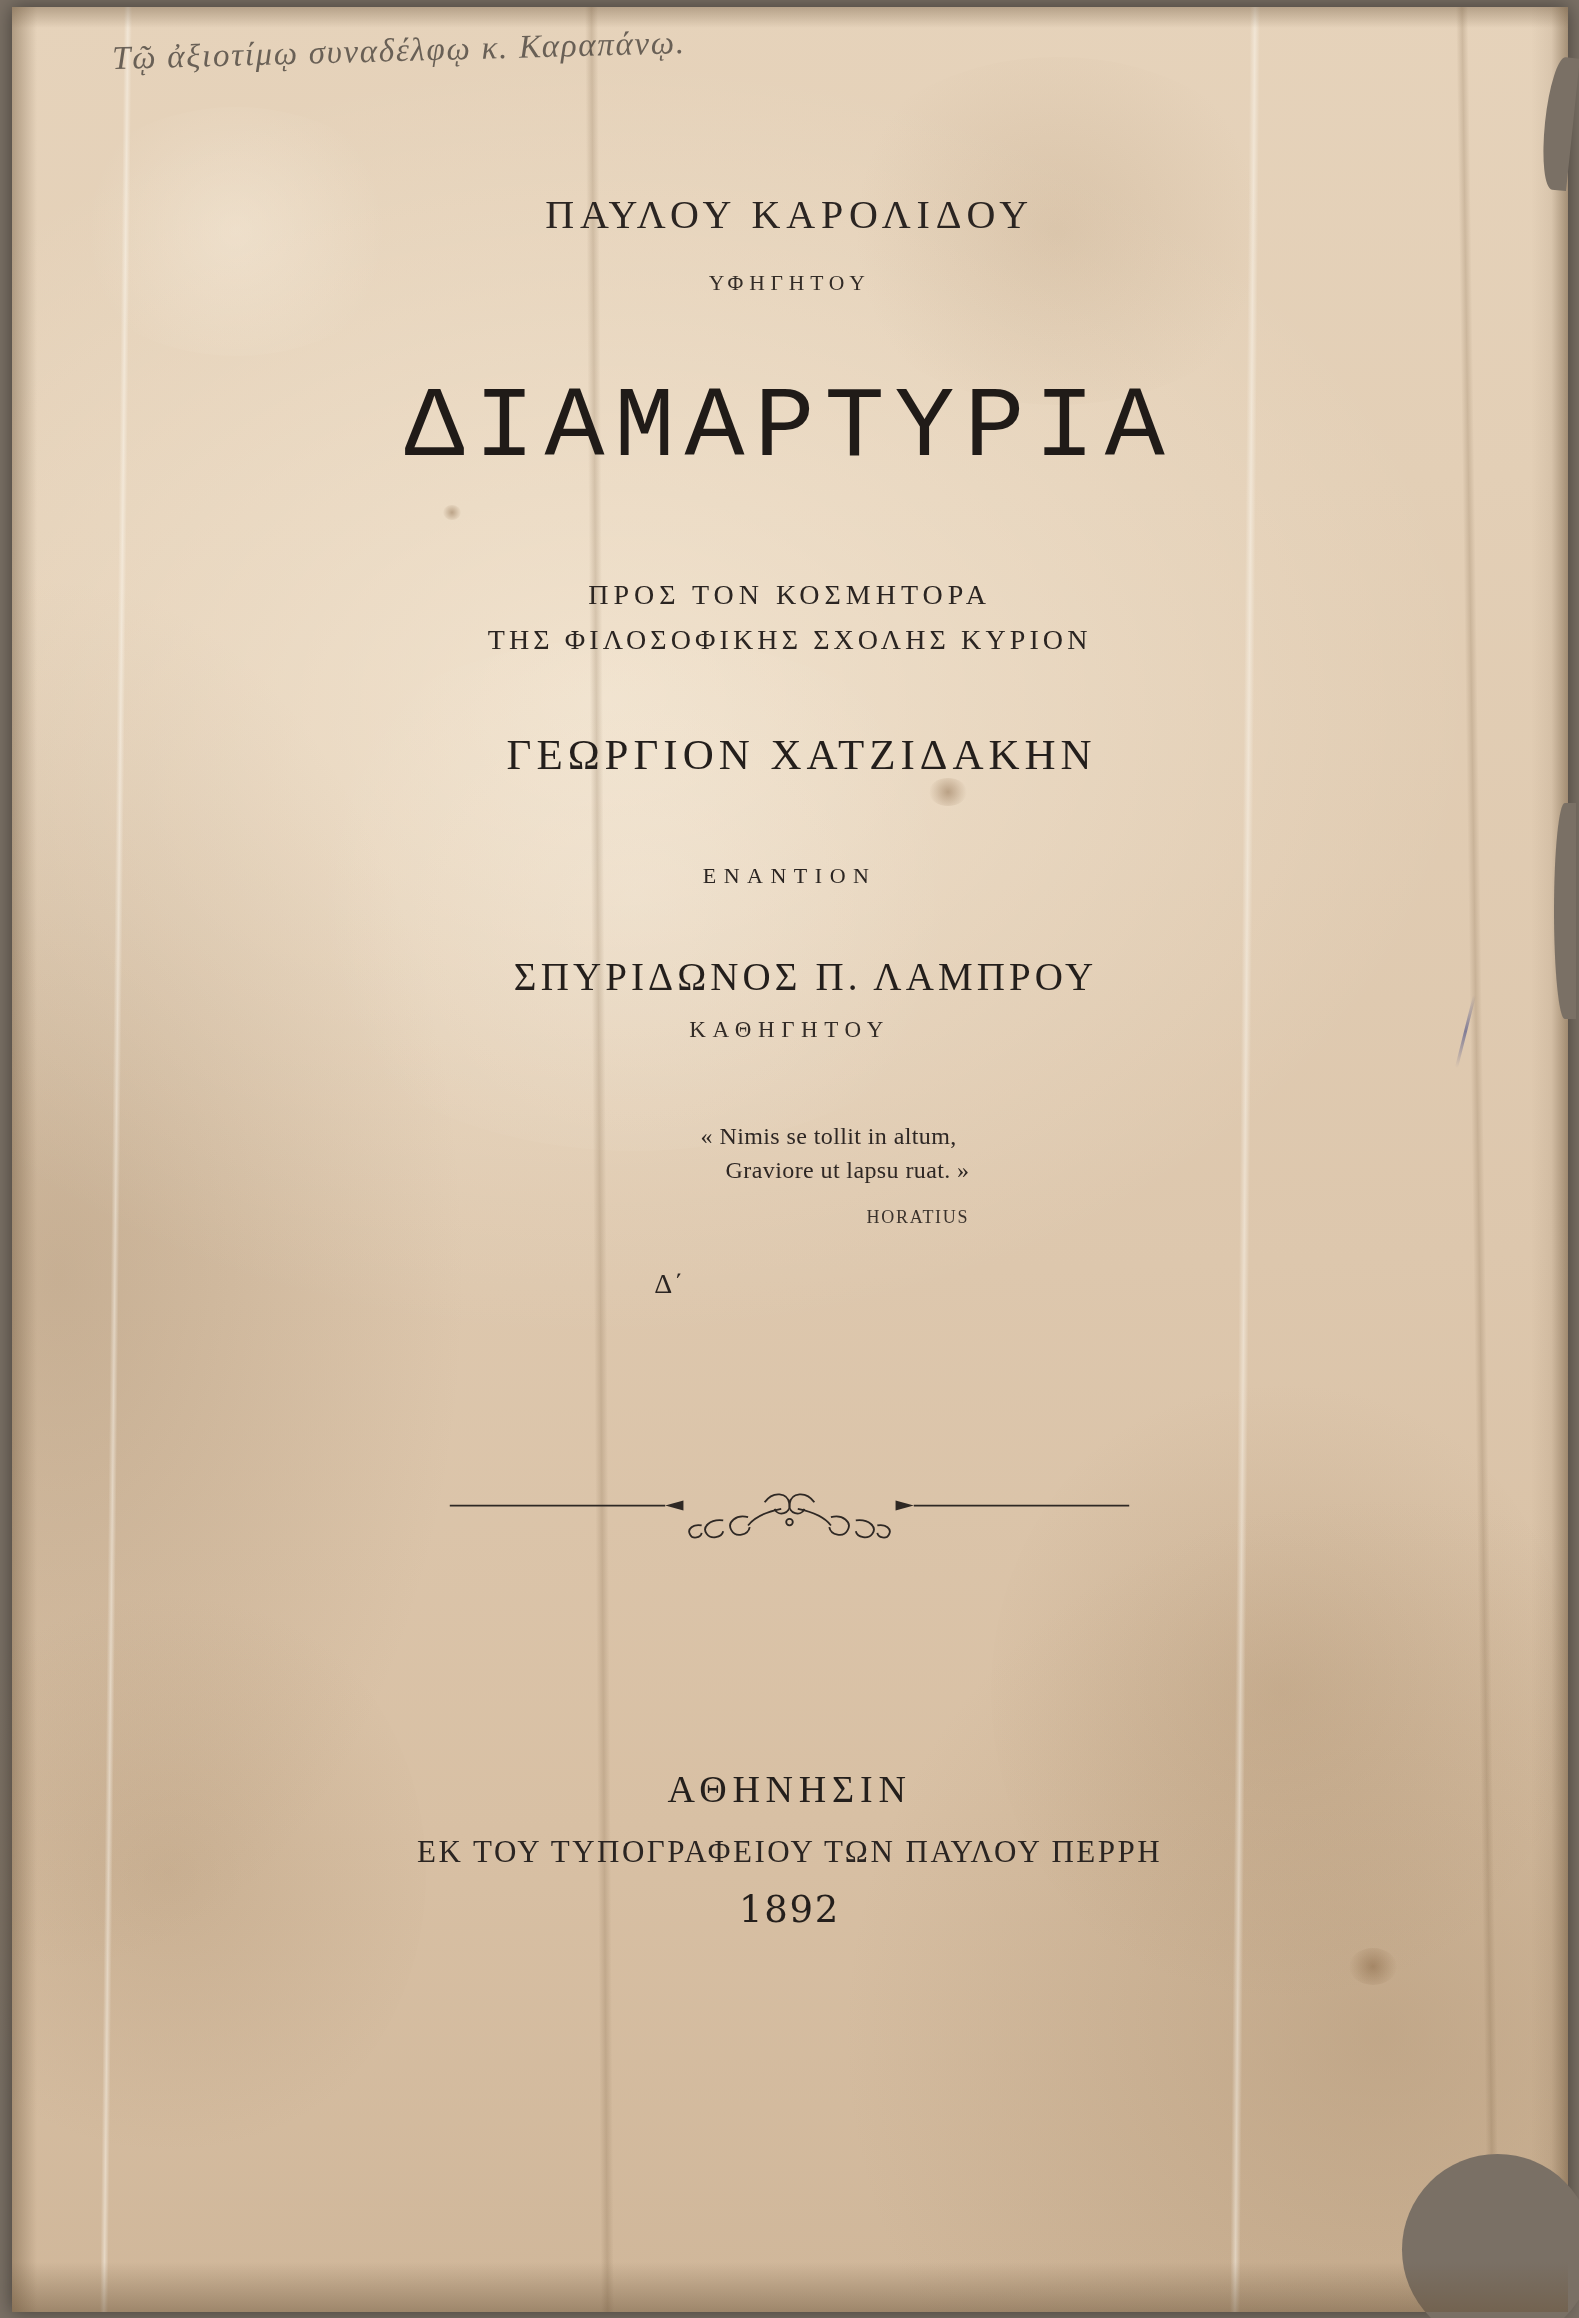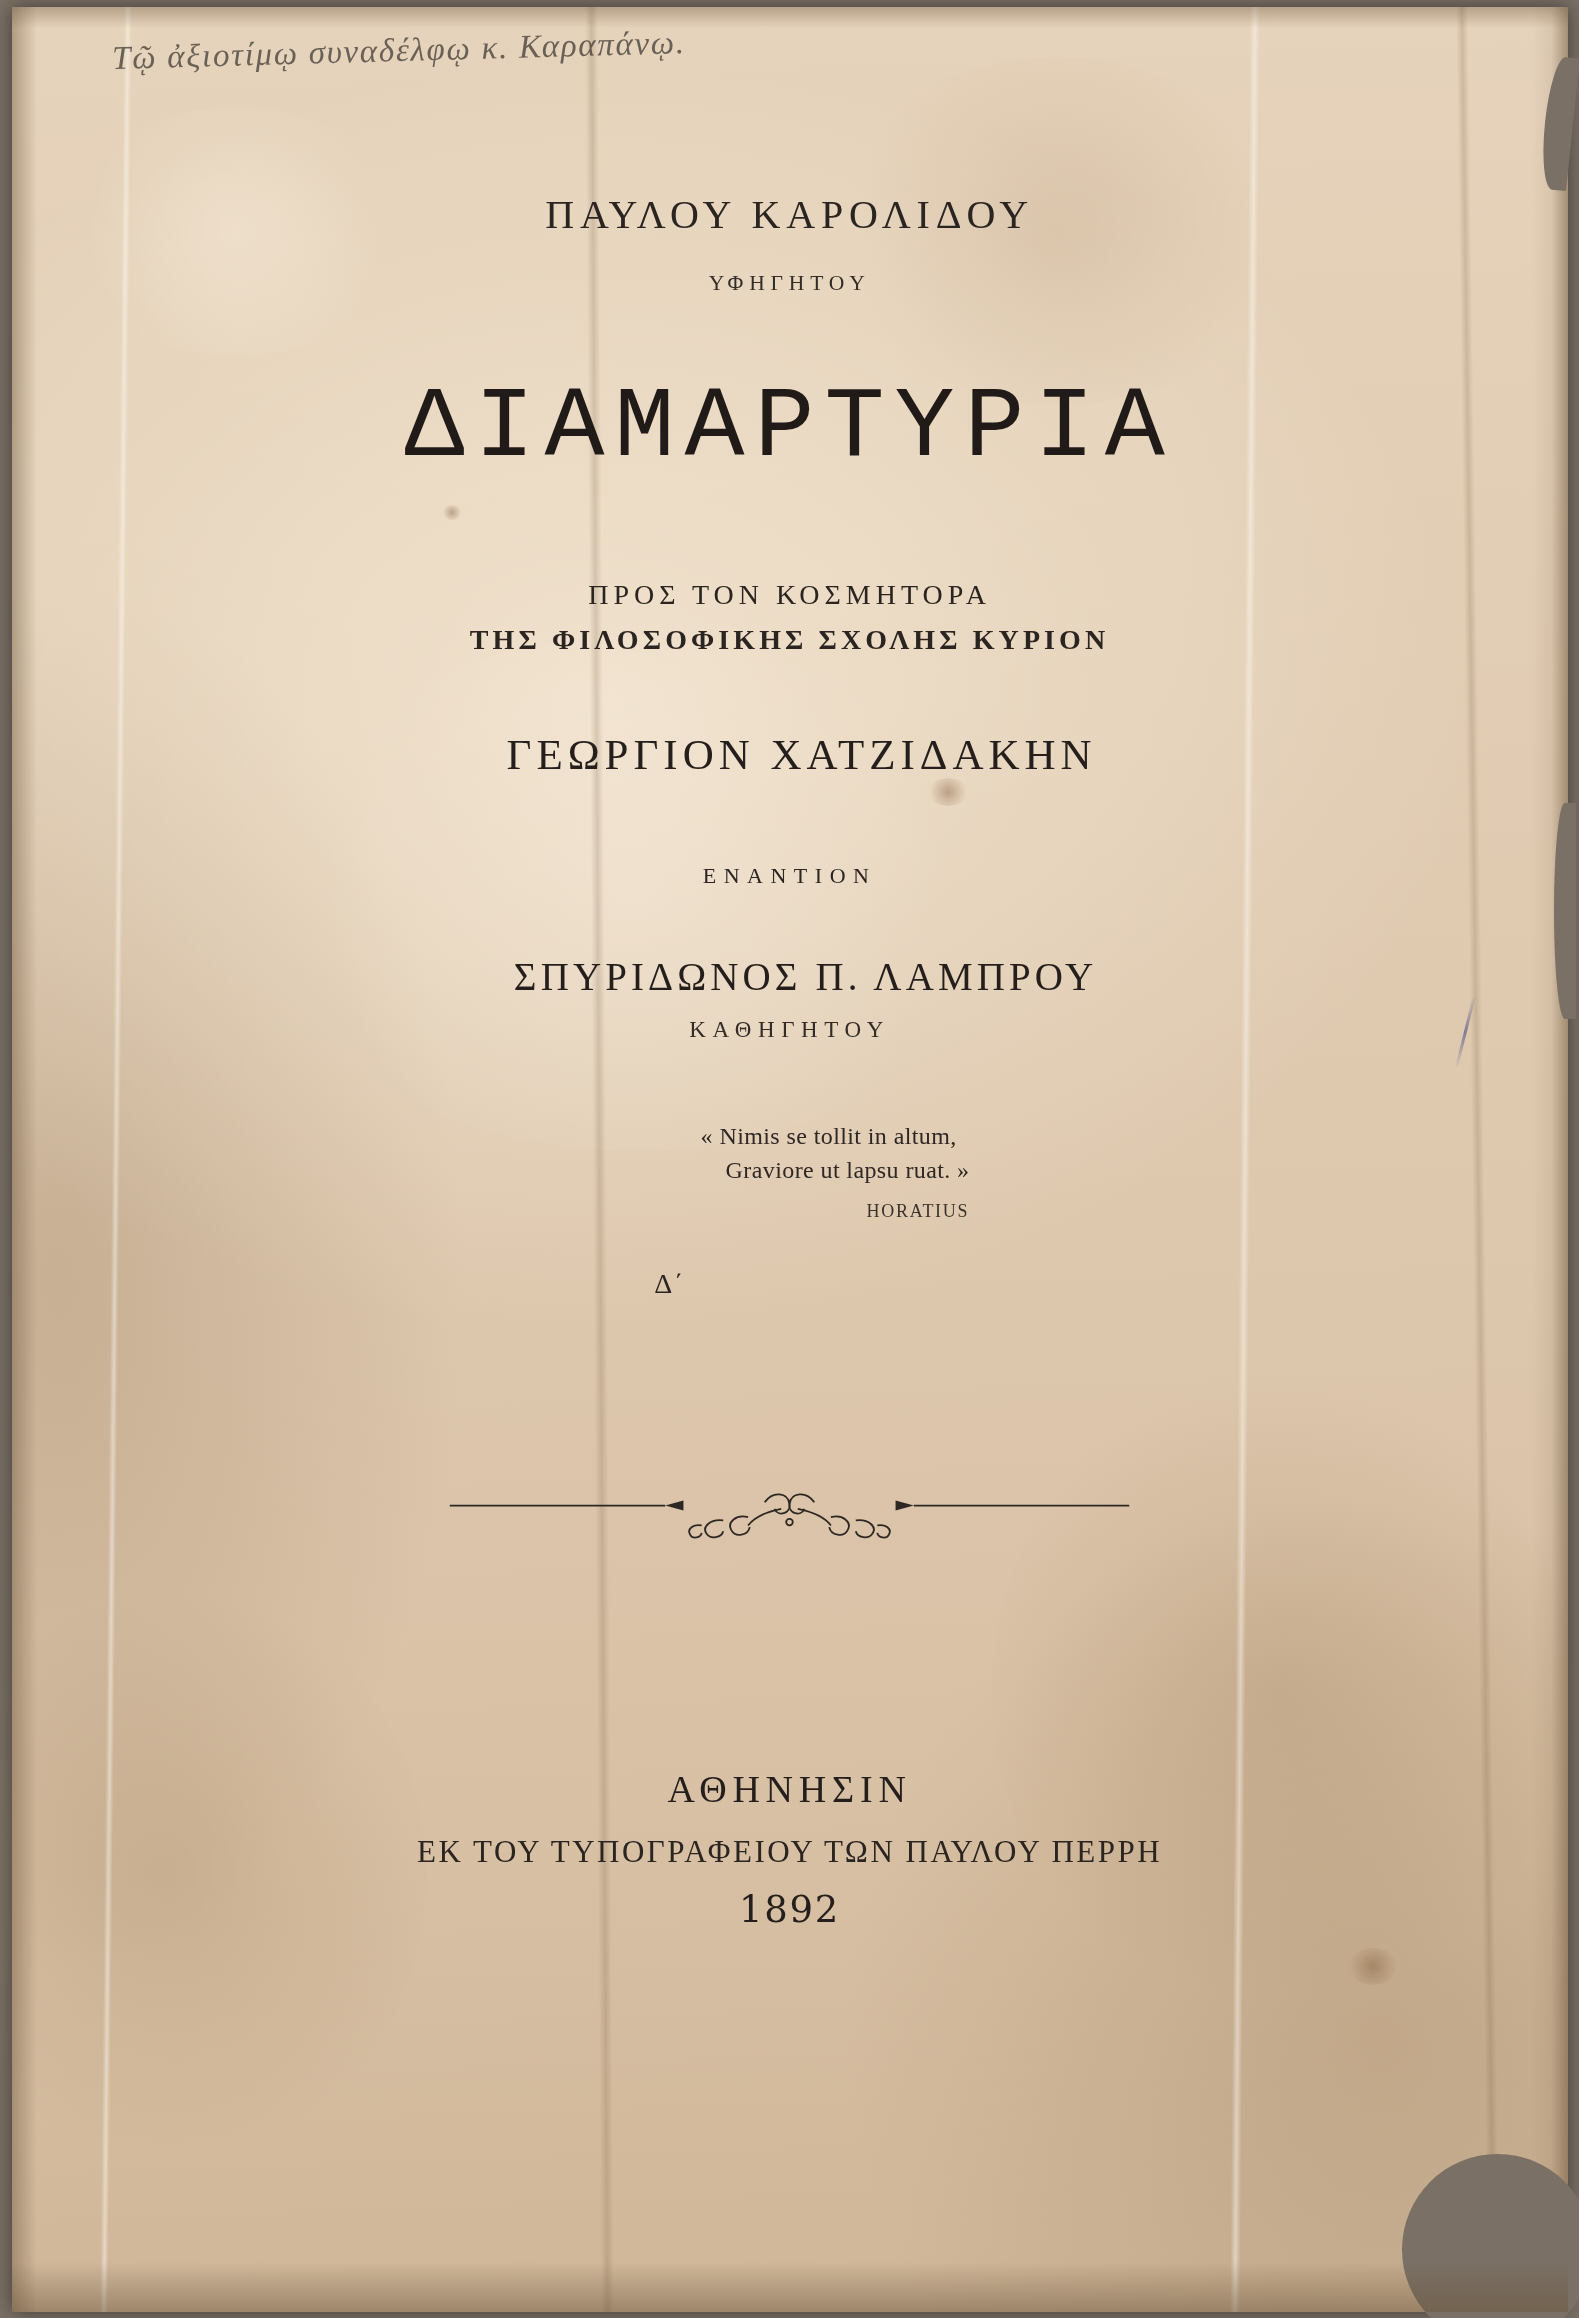--- a/index.html
+++ b/index.html
@@ -125,21 +125,20 @@
     letter-spacing: 5px;
     color: #2b2522;
   }
   .ded2 {
     position: absolute;
     left: 0; right: 0;
     top: 617px;
     font-size: 28px;
     letter-spacing: 4.1px;
     color: #2b2522;
-    font-weight: bold;
   }
 
   .honoree {
     position: absolute;
     left: 0; right: 0;
     top: 723px;
     font-size: 43px;
     letter-spacing: 5px;
     color: #241f1c;
     padding-left: 24px;
@@ -181,21 +180,21 @@
     color: #2e2724;
   }
   .epigraph .line {
     font-size: 24px;
     letter-spacing: 0.4px;
     line-height: 1.42;
     white-space: nowrap;
   }
   .epigraph .line.indent { padding-left: 25px; }
   .epigraph .src {
-    margin-top: 14px;
+    margin-top: 20px;
     padding-left: 166px;
     font-size: 18px;
     letter-spacing: 1.7px;
     color: #3a322c;
   }
 
   .volume {
     position: absolute;
     left: 0; right: 0;
     top: 1261px;

